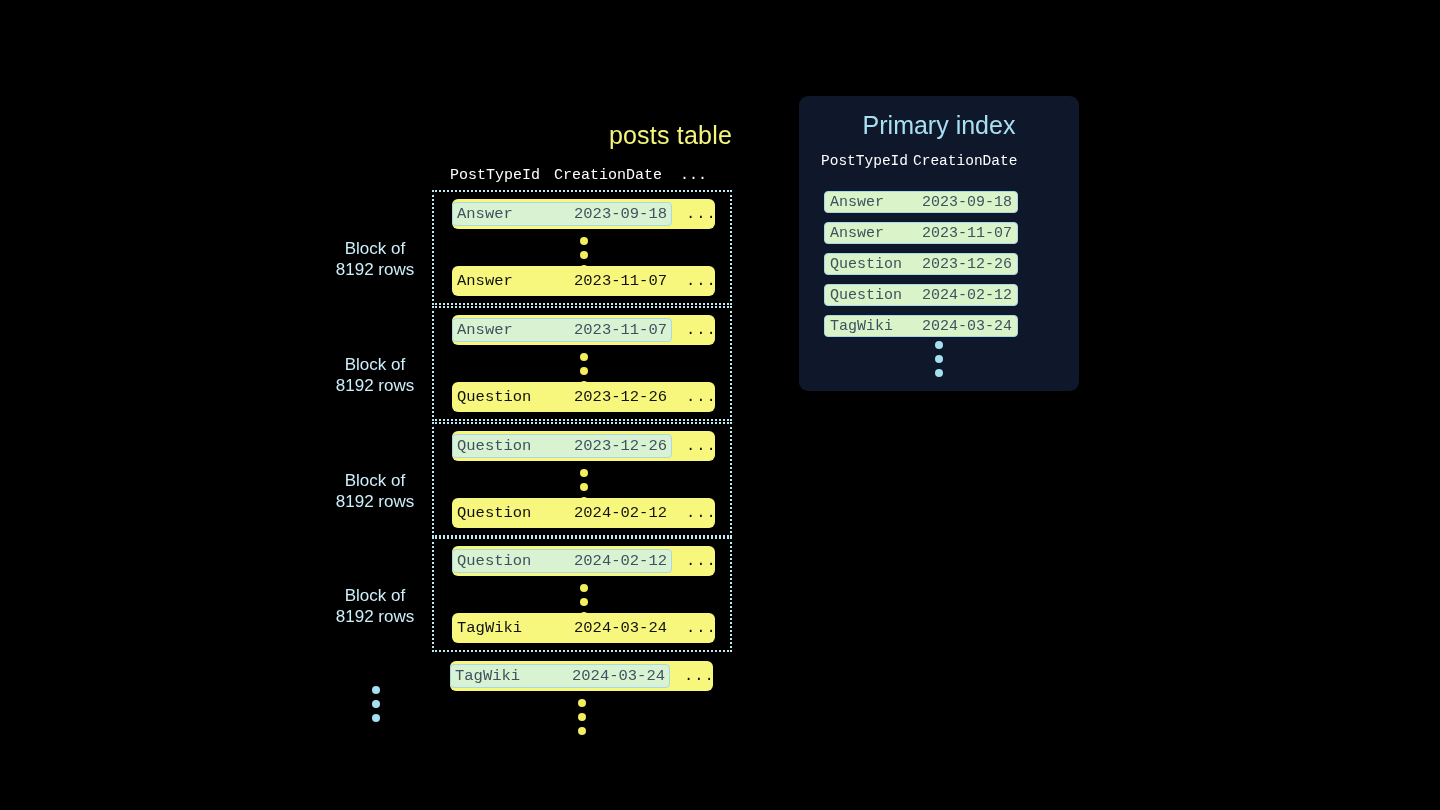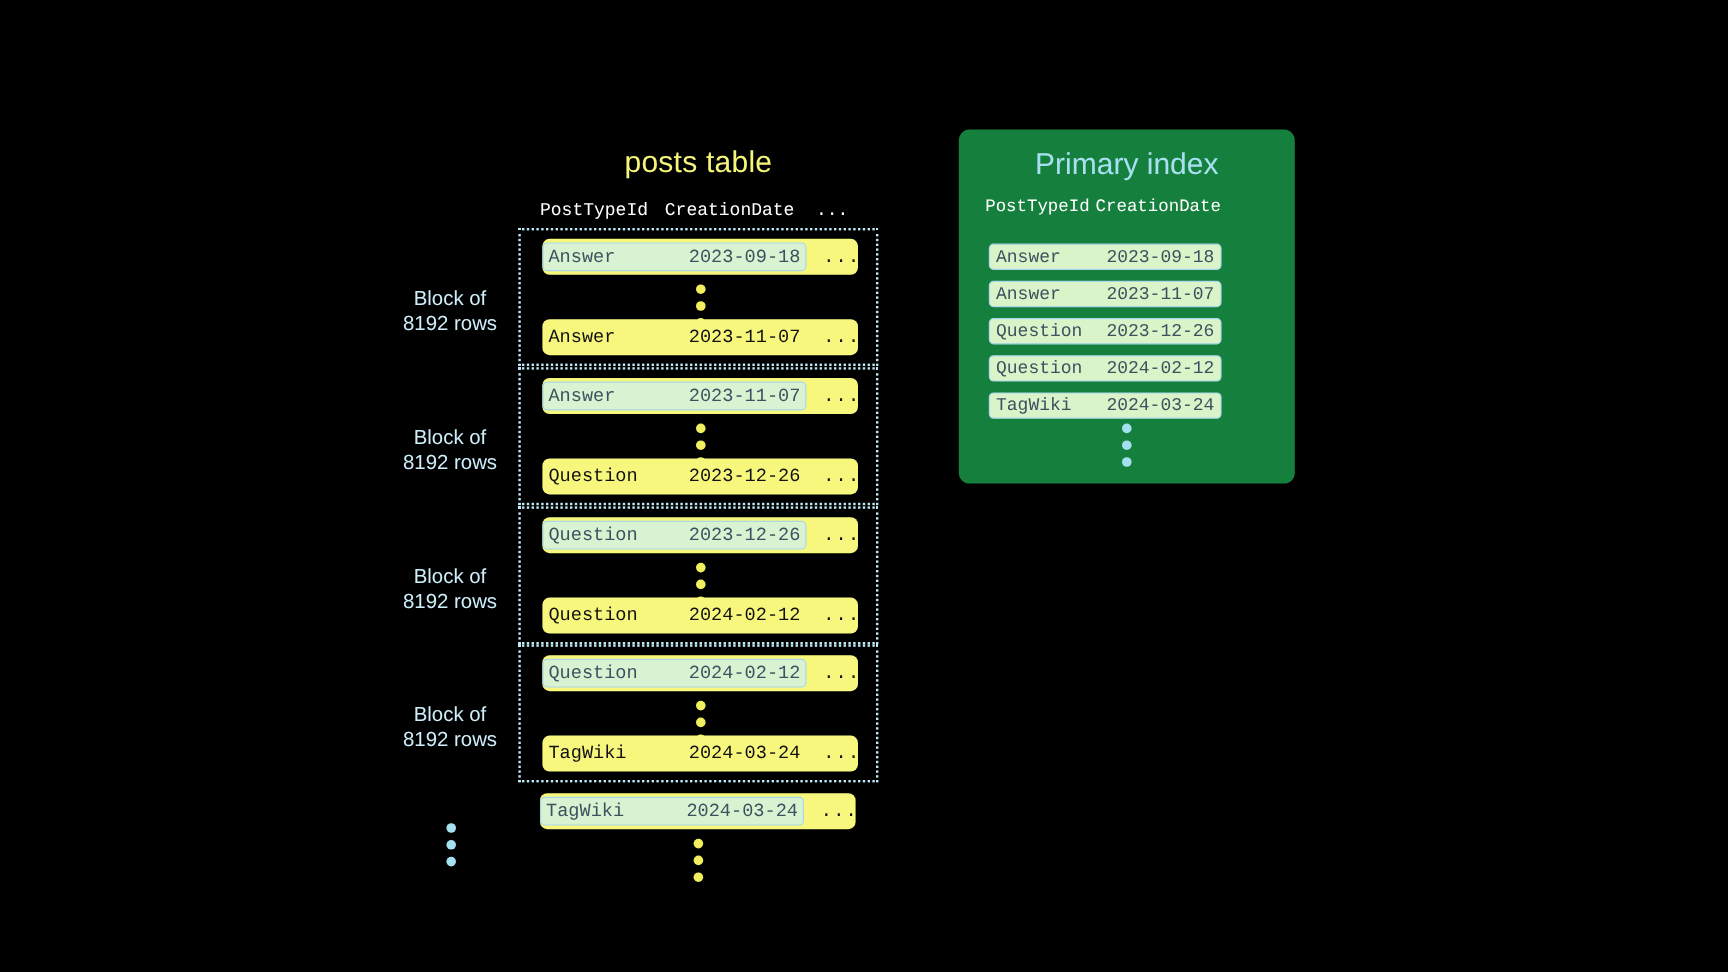--- a/index.html
+++ b/index.html
@@ -19,21 +19,21 @@
     position: absolute;
     inset: 0;
   }
 
   
   #posts-table-title {
     position: absolute;
     left: 432px;
     top: 121px;
     width: 300px;
-    text-align: center;
+    text-align: right;
     font-size: 25px;
     color: #f5f57a;
     font-family: "Liberation Sans", sans-serif;
     letter-spacing: 0.2px;
   }
 
   #posts-col-headers {
     position: absolute;
     left: 450px;
     top: 165px;
@@ -120,24 +120,24 @@
   .vdots.yellow span { background: #f2ef5e; }
   .vdots.blue span   { background: #a5e0f0; }
 
   
   .row.standalone { position: absolute; left: 450px; }
 
   
   #primary-index-panel {
     position: absolute;
     left: 799px;
-    top: 108px;
+    top: 96px;
     width: 280px;
     height: 295px;
-    background: #15803d;
+    background: #0f172a;
     border-radius: 9px;
   }
   #primary-index-title {
     position: absolute;
     top: 15px;
     left: 0;
     width: 100%;
     text-align: center;
     font-size: 25px;
     color: #a8e0f2;

